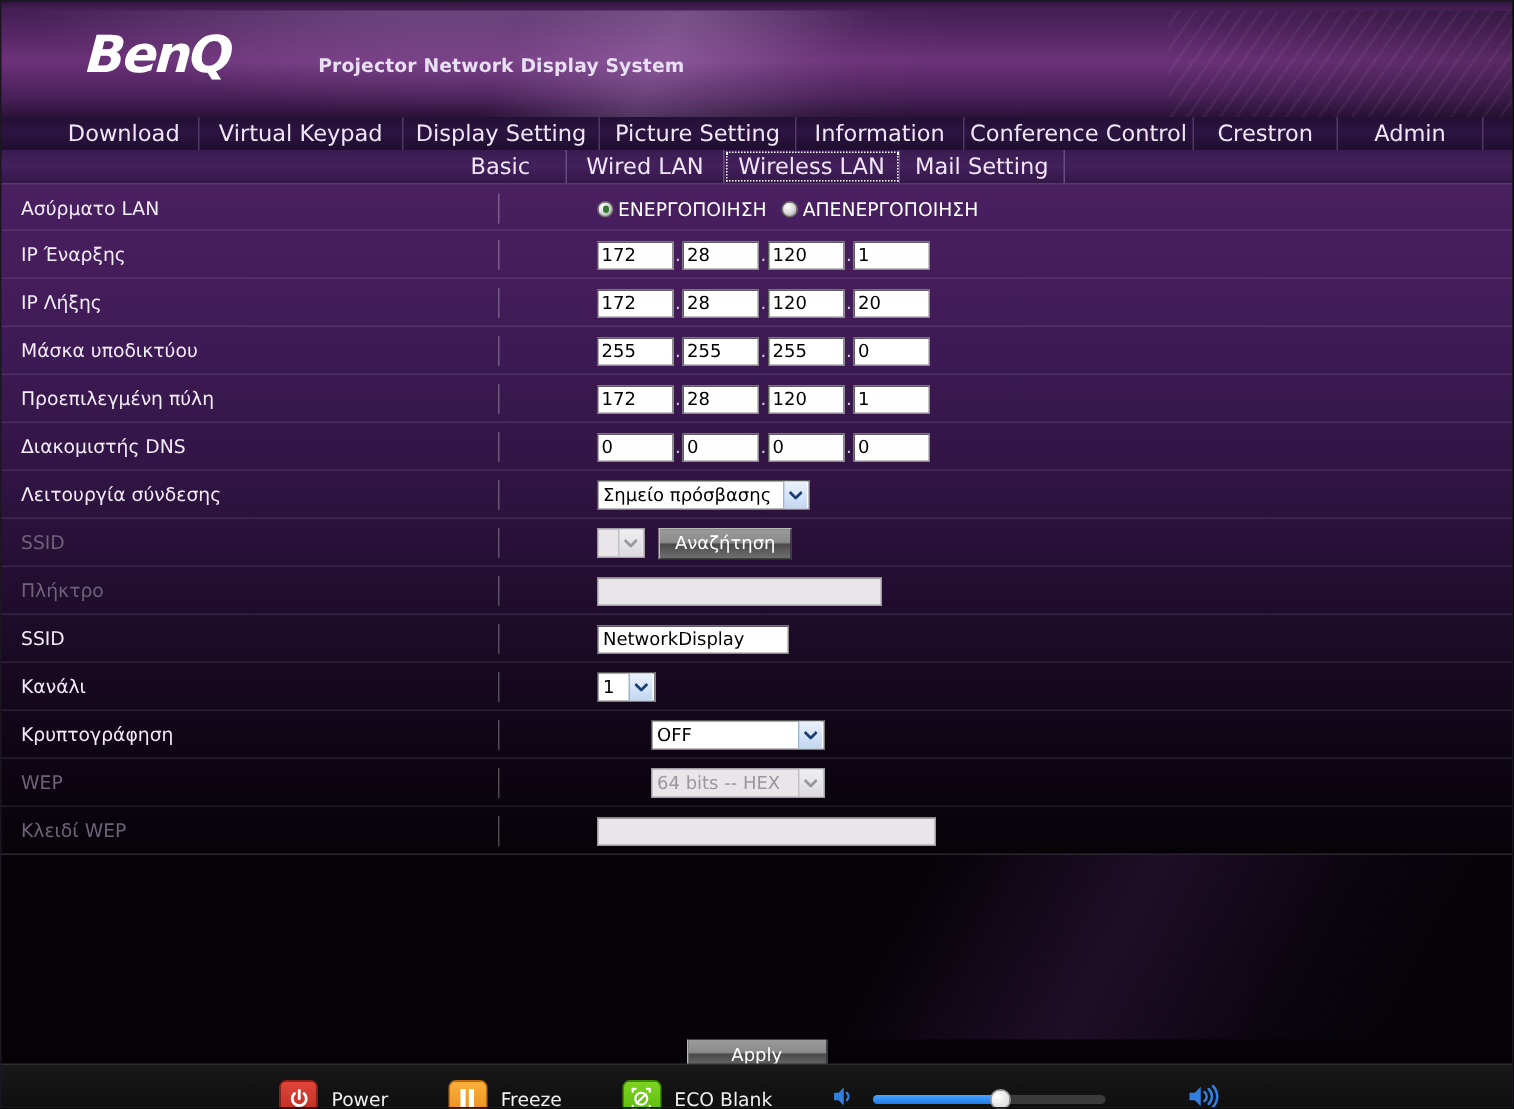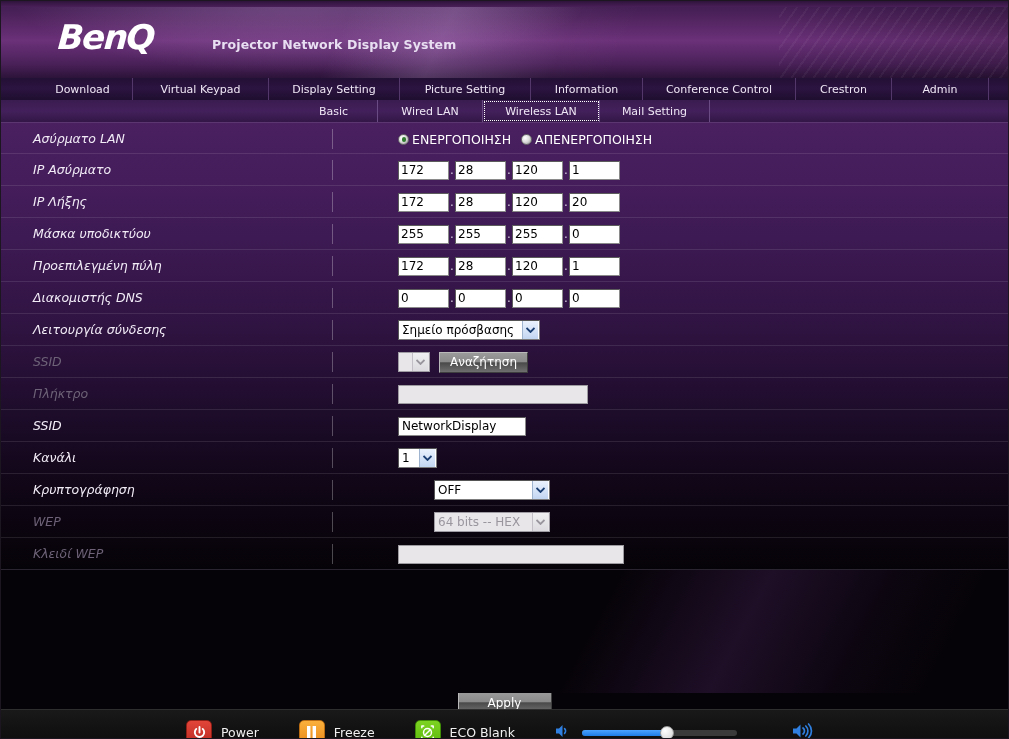--- a/index.html
+++ b/index.html
@@ -77,21 +77,21 @@
   .tabbar.row1 { top: 78px; }
   .tabbar.row2 {
     top: 100px; height: 22px;
     background: linear-gradient(180deg, #3a1c50 0%, #43205b 50%, #331747 100%);
   }
   .tabbar .spacer { width: 33px; flex: 0 0 33px; }
   .tab {
     position: relative;
     display: flex; align-items: center; justify-content: center;
     padding: 0 8px;
-    font-size: 11px;
+    font-size: 15px;
     color: #efe7f5;
     white-space: nowrap;
     cursor: pointer;
   }
   .tabbar.row1 .tab { border-right: 1px solid #53376a; }
   .tabbar.row1 .tab:first-of-type { border-left: 1px solid #53376a; }
   .tabbar.row2 .tab { border-right: 1px solid #6b4b84; }
   .tab.active {
     outline: 1px dotted #ffffff;
     outline-offset: -2px;
@@ -113,25 +113,24 @@
   }
   .row {
     position: relative;
     height: 32px;
     display: flex; align-items: center;
     border-bottom: 1px solid rgba(255,255,255,0.10);
   }
   .row:first-child { border-top: 1px solid rgba(255,255,255,0.10); }
   .row .label {
     width: 300px;
-    padding-left: 33px;
+    padding-left: 14px;
     font-size: 12.5px;
     color: #f2ecf7;
     white-space: nowrap;
-    font-style: italic;
   }
   .row .label.disabled { color: #6d6277; }
   .row .divider {
     position: absolute; left: 332px; top: 6px;
     width: 1px; height: 20px;
     background: rgba(255,255,255,0.28);
   }
   .row .control {
     position: absolute; left: 398px; top: 0;
     height: 32px;
@@ -340,21 +339,21 @@
           </div>
           <div class="radio-opt">
             <span class="radio"></span>
             <span class="radio-label">ΑΠΕΝΕΡΓΟΠΟΙΗΣΗ</span>
           </div>
         </div>
       </div>
     </div>
 
     <div class="row">
-      <div class="label">IP Ασύρματο</div>
+      <div class="label">IP Έναρξης</div>
       <div class="divider"></div>
       <div class="control">
         <div class="ip-group">
           <input class="ip-box" value="172" style="">
           <span class="ip-dot">.</span>
           <input class="ip-box" value="28" style="">
           <span class="ip-dot">.</span>
           <input class="ip-box" value="120" style="">
           <span class="ip-dot">.</span>
           <input class="ip-box" value="1" style="">

